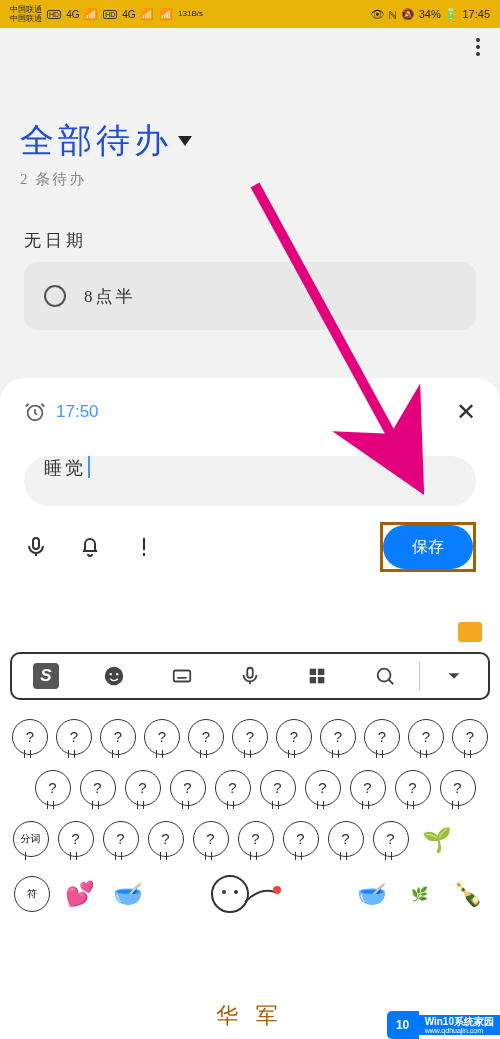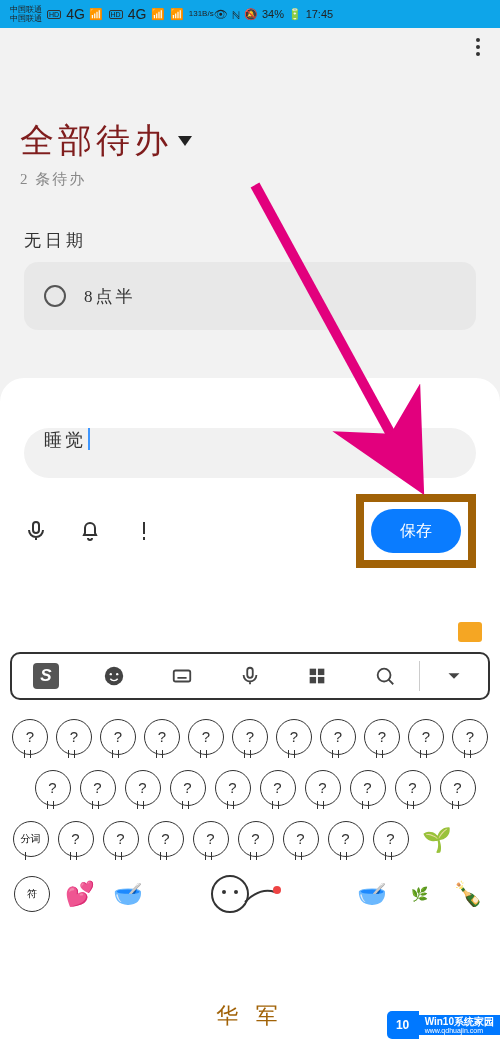--- a/index.html
+++ b/index.html
@@ -9,41 +9,41 @@
     height: 1039px;
     background: #f2f2f2;
     position: relative;
     overflow: hidden;
   }
 
   
   .status-bar {
     height: 28px;
     display: flex;
-    justify-content: flex-start;
+    justify-content: space-between;
     align-items: center;
     padding: 0 10px;
     font-size: 11px;
     color: #222;
-    background: #0ea5e9;
+    background: #eab308;
   }
   .status-left { display: flex; gap: 5px; align-items: center; }
   .status-right { display: flex; gap: 4px; align-items: center; }
   .carrier-block { display: flex; flex-direction: column; font-size: 8px; line-height: 9px; }
-  .sig-ic { font-size: 14px; }
+  .sig-ic { font-size: 10px; }
   .hd-box { font-size: 7px; border: 1px solid #333; border-radius: 2px; padding: 0 1px; }
   .net-speed { display: flex; flex-direction: row; align-items: center; font-size: 8px; line-height: 8px; }
 
   
   .header { padding: 30px 20px 10px; position: relative; }
   .more-dots { position: absolute; right: 20px; top: 10px; display: flex; flex-direction: column; gap: 3px; cursor: pointer; }
   .more-dots span { width: 4px; height: 4px; border-radius: 50%; background: #333; }
 
   .title-row { margin-top: 60px; display: flex; align-items: center; gap: 6px; font-family: 'Kaiti', 'STKaiti', cursive; }
-  .title-text { font-size: 34px; color: #7f1d1d; letter-spacing: 4px; }
+  .title-text { font-size: 34px; color: #1d4ed8; letter-spacing: 4px; }
   .title-caret { width: 0; height: 0; border-left: 7px solid transparent; border-right: 7px solid transparent; border-top: 10px solid #222; }
   .subtitle { margin-top: 6px; font-size: 15px; color: #888; font-family: 'Kaiti', 'STKaiti', cursive; letter-spacing: 2px; }
 
   .section-label { margin: 30px 24px 10px; font-size: 17px; color: #333; font-family: 'Kaiti', 'STKaiti', cursive; letter-spacing: 4px; }
 
   .todo-card {
     margin: 10px 24px;
     background: #e8e8e8;
     border-radius: 14px;
     height: 68px;
@@ -81,21 +81,21 @@
     align-items: flex-start;
     padding: 0 20px;
   }
   .input-text { font-size: 18px; color: #333; font-family: 'Kaiti', 'STKaiti', cursive; letter-spacing: 3px; }
   .cursor { width: 2px; height: 22px; background: #3d96ff; margin-left: 2px; }
 
   .action-row { margin-top: 16px; display: flex; align-items: center; justify-content: space-between; }
   .action-icons { display: flex; gap: 30px; align-items: center; }
   .act-ic { width: 24px; height: 24px; }
 
-  .save-wrap { border: 8px solid #a16207; padding: 7px; }
+  .save-wrap { border: 3px solid #a16207; padding: 0; }
   .save-btn {
     background: #0a7cff;
     color: #fff;
     border-radius: 24px;
     height: 44px;
     width: 90px;
     display: flex;
     align-items: center;
     justify-content: center;
     font-size: 16px;
@@ -273,20 +273,30 @@
 <svg class="arrow" viewBox="0 0 200 320">
   <defs>
     <marker id="ah" markerWidth="10" markerHeight="10" refX="6" refY="5" orient="auto">
       <path d="M0,0 L10,5 L0,10 L3,5 z" fill="#e2007d"></path>
     </marker>
   </defs>
   <line x1="5" y1="5" x2="155" y2="280" stroke="#e2007d" stroke-width="10" marker-end="url(#ah)"></line>
 </svg>
 
 <div class="sheet">
+  <div class="time-row">
+    <div class="time-left">
+      <svg class="alarm-ic" viewBox="0 0 24 24" fill="none" stroke="#666" stroke-width="2">
+        <circle cx="12" cy="13" r="8"></circle>
+          <path d="M12 9v4l2 2M5 3l-3 3M19 3l3 3"></path>
+      </svg>
+      <span class="time-text">17:50</span>
+    </div>
+    <div class="close-x">✕</div>
+  </div>
 
   <div class="input-row">
     <span class="input-text">睡觉</span>
     <span class="cursor"></span>
   </div>
 
   <div class="action-row">
     <div class="action-icons">
       <svg class="act-ic" viewBox="0 0 24 24" fill="none" stroke="#333" stroke-width="2">
         <rect x="9" y="3" width="6" height="11" rx="3"></rect>

